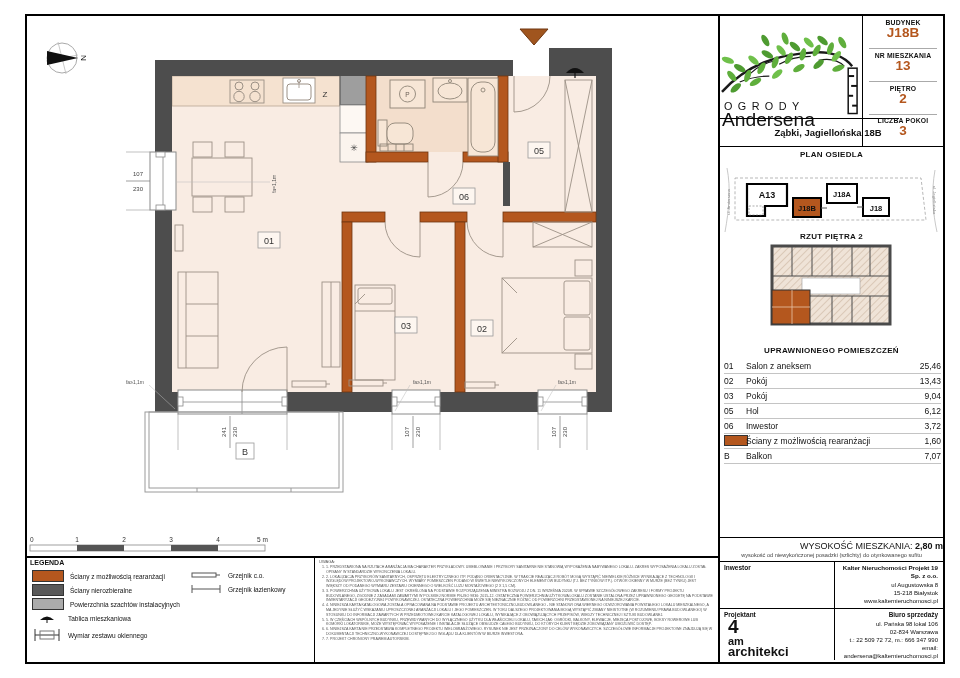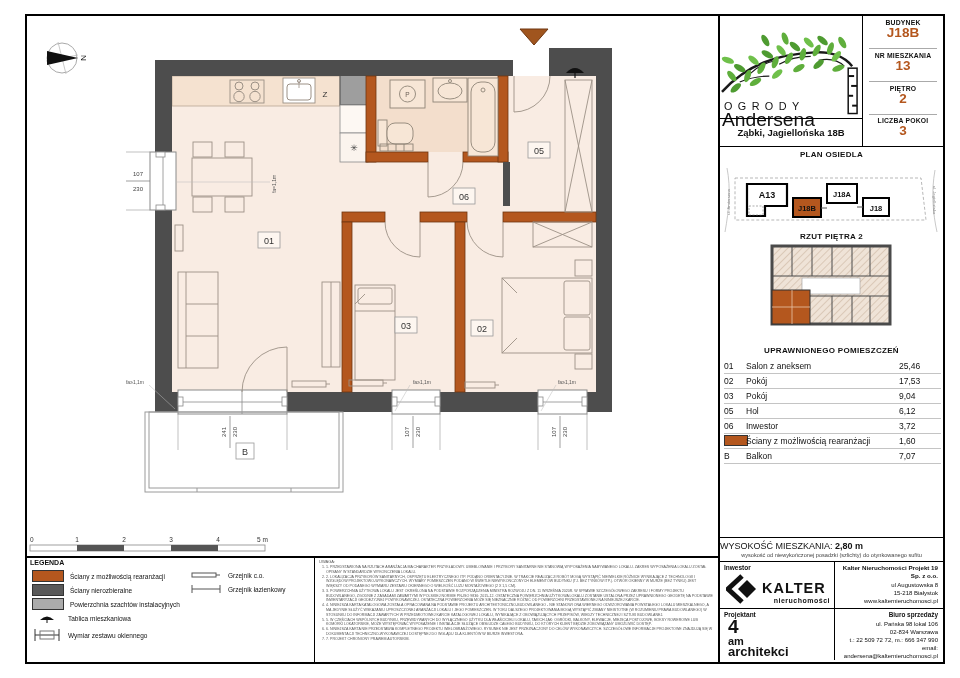--- a/index.html
+++ b/index.html
@@ -8,27 +8,27 @@
   .frame{position:absolute;left:25px;top:14px;width:916px;height:646px;border:2px solid #000;}
   .abs{position:absolute;}
   .vline{position:absolute;background:#000;width:1px;}
   .hline{position:absolute;background:#000;height:1px;}
   .hline-light{position:absolute;background:#aaa;height:1px;}
   
   .rightcol{position:absolute;left:691px;top:0;width:225px;height:646px;border-left:2px solid #000;box-sizing:border-box;background:#fff;}
   .stat-label{font-size:6.8px;font-weight:bold;text-align:center;letter-spacing:.2px;}
   .stat-value{font-size:13.5px;font-weight:bold;text-align:center;color:#B4571E;line-height:1.1;}
   .rtitle{position:absolute;width:100%;text-align:center;font-size:8px;font-weight:bold;letter-spacing:.3px;}
-  .addr{font-size:9.5px;font-weight:bold;text-align:center;}
+  .addr{font-size:9.5px;font-weight:bold;text-align:center;padding-left:37px;}
   
   .rtable{position:absolute;left:4px;width:217px;font-size:8.5px;}
   .trow{display:flex;align-items:center;height:14px;border-bottom:1px solid #c4c4c4;}
   .tno{width:22px;}
   .tname{flex:1;}
-  .tarea{width:42px;text-align:left;}
+  .tarea{width:42px;text-align:right;}
   .total-row{display:flex;align-items:center;height:22px;border-top:1.5px solid #3a3a3a;border-bottom:1.5px solid #3a3a3a;}
   .total-label{flex:1;font-size:7.6px;font-weight:bold;}
   .total-value{font-size:16px;font-weight:bold;color:#C05A1C;}
   .swatch{width:22px;height:9px;background:#B4571E;border:1px solid #333;}
   
   .small-right{font-size:6px;text-align:right;line-height:1.35;}
   .cell-label{font-size:6.5px;font-weight:bold;}
   .fourAM{font-weight:bold;line-height:.95;}
   
   .lg-title{font-size:7px;font-weight:bold;}
@@ -547,21 +547,21 @@
     <div class="rtitle" style="top:330px">UPRAWNIONEGO POMIESZCZEŃ</div>
     <div class="rtable" style="top:343px">
       <div class="trow">
             <span class="tno">01</span>
             <span class="tname">Salon z aneksem</span>
             <span class="tarea">25,46</span>
           </div>
       <div class="trow">
             <span class="tno">02</span>
             <span class="tname">Pokój</span>
-            <span class="tarea">17,53</span>
+            <span class="tarea">13,43</span>
           </div>
       <div class="trow">
             <span class="tno">03</span>
             <span class="tname">Pokój</span>
             <span class="tarea">9,04</span>
           </div>
       <div class="trow">
             <span class="tno">05</span>
             <span class="tname">Hol</span>
             <span class="tarea">6,12</span>
@@ -577,38 +577,30 @@
             <span class="tarea">1,60</span>
       </div>
       <div class="trow">
         <span class="tno">B</span>
         <span class="tname">Balkon</span>
             <span class="tarea">7,07</span>
       </div>
     </div>
 
     <div class="hline" style="left:0;top:521px;width:223px"></div>
-    <div class="abs" style="left:0;top:525px;width:223px;text-align:left;font-size:9px">
+    <div class="abs" style="left:0;top:525px;width:223px;text-align:right;font-size:9px">
       <span>WYSOKOŚĆ MIESZKANIA:</span>
       <b>2,80 m</b>
     </div>
     <div class="abs" style="left:0;top:536px;width:223px;text-align:center;font-size:5.6px;color:#444">wysokość od niewykończonej posadzki (szlichty) do otynkowanego sufitu</div>
     <div class="hline" style="left:0;top:545px;width:223px"></div>
     <div class="vline" style="left:114px;top:545px;height:99px"></div>
     <div class="hline" style="left:0;top:592px;width:223px"></div>
 
     <div class="abs cell-label" style="left:4px;top:548px">Inwestor</div>
-    <div class="abs" style="left:6px;top:556px;width:106px">
-      <svg width="106" height="34" viewBox="0 0 106 34">
-        <polyline points="16,4 2,17 16,30" fill="none" stroke="#111" stroke-width="5"></polyline>
-        <polygon points="21,8 30,17 21,26 12,17" fill="#111"></polygon>
-        <text x="36" y="21" font-size="14.5" font-weight="bold" letter-spacing="1" fill="#111">KALTER</text>
-        <text x="104" y="31" font-size="7" font-weight="bold" letter-spacing=".5" fill="#111" text-anchor="end">nieruchomości</text>
-      </svg>
-    </div>
     <div class="abs small-right" style="left:118px;top:548px;width:100px">
       <div style="font-weight:bold;font-size:6.2px">Kalter Nieruchomości Projekt 19 Sp. z o.o.</div>
       <div>ul Augustowska 8</div>
       <div>15-218 Białystok</div>
       <div>www.kalternieruchomosci.pl</div>
     </div>
 
     <div class="abs cell-label" style="left:4px;top:595px">Projektant</div>
     <div class="abs fourAM" style="left:8px;top:602px">
       <div style="font-size:19px">4</div>

